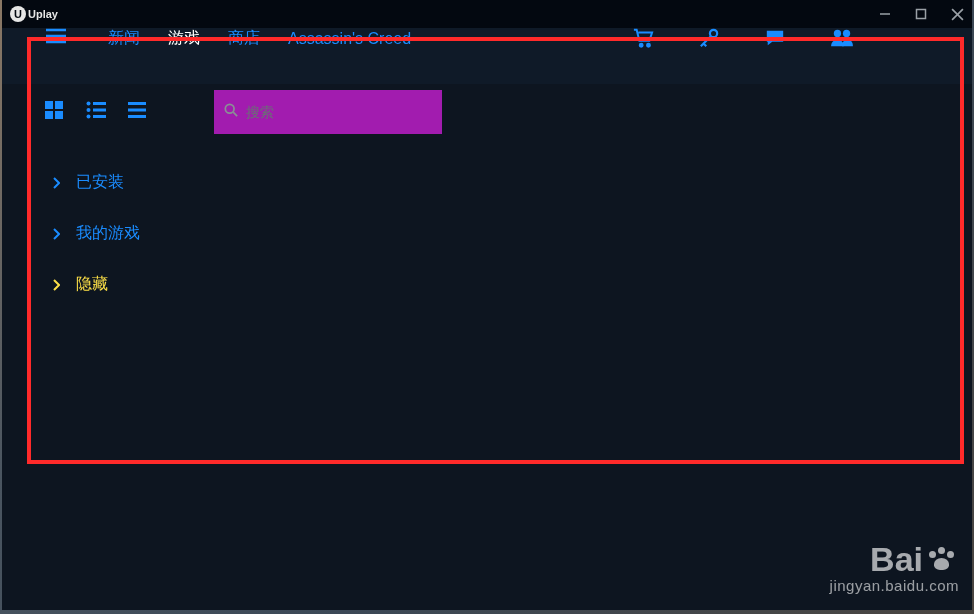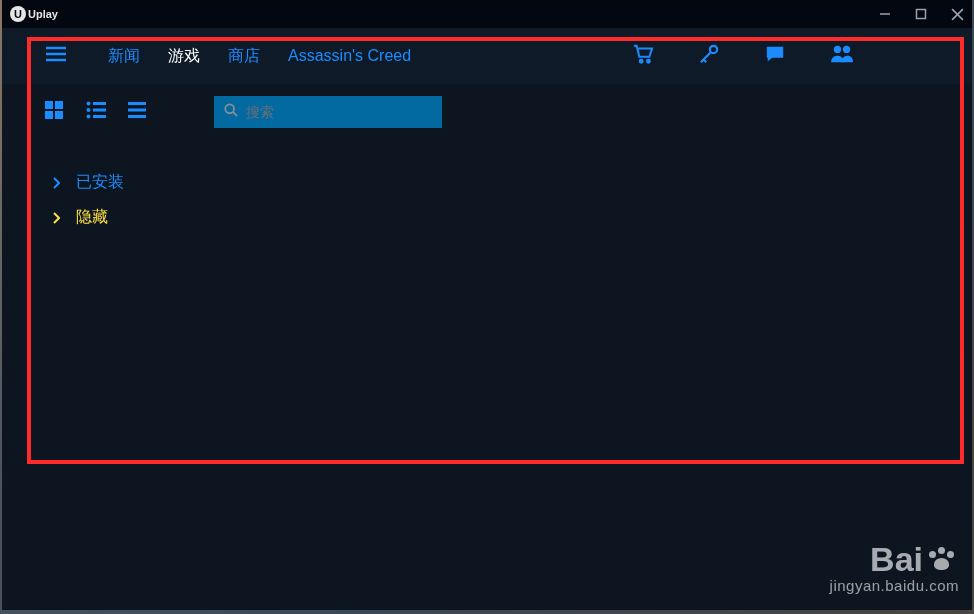--- a/index.html
+++ b/index.html
@@ -64,21 +64,21 @@
       right: 10px;
       height: 427px;
       border: 4px solid #ff2a2a;
       pointer-events: none;
       z-index: 10;
     }
     .main-nav {
       height: 56px;
       background: #0f1a28;
       display: flex;
-      align-items: center;
+      align-items: flex-start;
       padding: 0 18px 0 44px;
       gap: 28px;
     }
     .hamburger { color: #1a8cff; cursor: pointer; }
     .nav-items { display: flex; gap: 28px; align-items: center; margin-left: 14px; }
     .nav-item {
       color: #1a8cff;
       font-size: 16px;
       cursor: pointer;
     }
@@ -92,43 +92,43 @@
       align-items: center;
       padding: 0 42px;
       gap: 20px;
       background: #0d1520;
     }
     .view-btns { display: flex; gap: 22px; align-items: center; }
     .view-btn { color: #1a8cff; cursor: pointer; }
     .search-box {
       margin-left: 48px;
       width: 228px;
-      height: 32px;
-      background: #0369a1;
+      height: 44px;
+      background: #a21caf;
       border: none;
       display: flex;
       align-items: center;
       padding: 0 10px;
       gap: 8px;
     }
     .search-icon { color: #8a8f95; }
     .search-input {
       flex: 1;
       background: transparent;
       border: none;
       outline: none;
       color: #c0c0c0;
       font-size: 14px;
     }
     .search-input::placeholder { color: #6a7075; }
     .categories {
       padding: 32px 0 0 50px;
       display: flex;
       flex-direction: column;
-      gap: 14px;
+      gap: 30px;
     }
     .cat-item {
       display: flex;
       align-items: center;
       gap: 14px;
       color: #1a8cff;
       font-size: 16px;
       cursor: pointer;
     }
     .cat-item.expanded { color: #fde047; }
@@ -284,20 +284,28 @@
 
   <div class="categories">
     <div class="cat-item">
       <span class="chevron">
         <svg width="8" height="12" viewBox="0 0 8 12" fill="none" stroke="currentColor" stroke-width="2">
             <path d="M2 1l5 5-5 5"></path>
           </svg>
       </span>
       <span>已安装</span>
     </div>
+    <div class="cat-item">
+      <span class="chevron">
+        <svg width="8" height="12" viewBox="0 0 8 12" fill="none" stroke="currentColor" stroke-width="2">
+            <path d="M2 1l5 5-5 5"></path>
+          </svg>
+      </span>
+      <span>我的游戏</span>
+    </div>
     <div class="cat-item expanded">
       <span class="chevron">
         <svg width="8" height="12" viewBox="0 0 8 12" fill="none" stroke="currentColor" stroke-width="2">
             <path d="M2 1l5 5-5 5"></path>
           </svg>
       </span>
       <span>隐藏</span>
     </div>
   </div>
 

